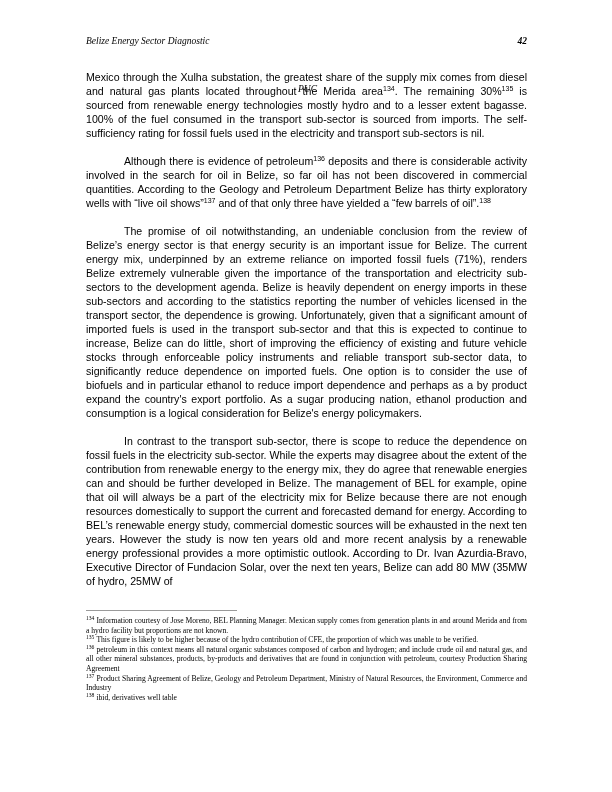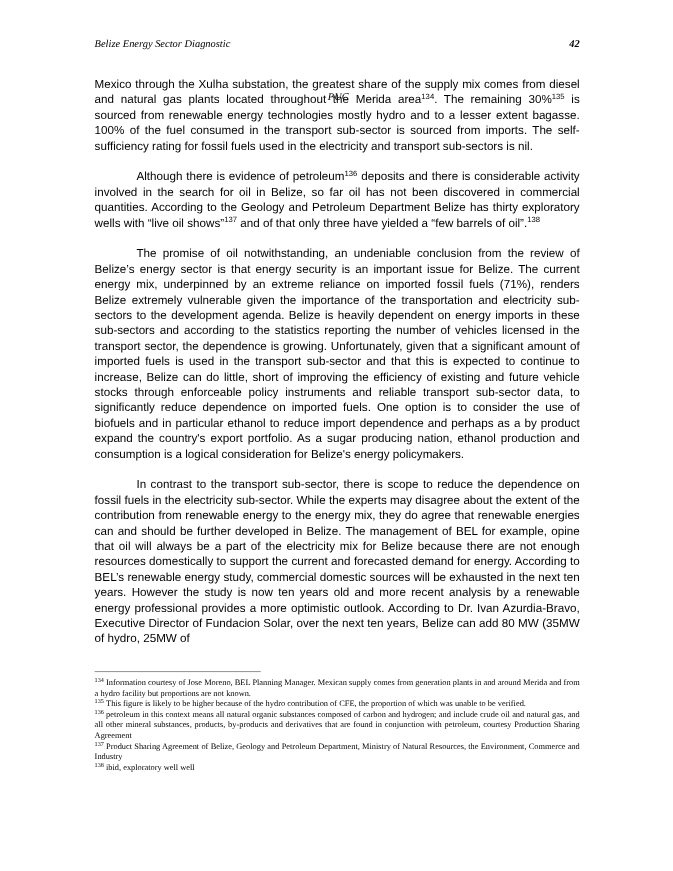--- a/index.html
+++ b/index.html
@@ -129,16 +129,16 @@
       <p class="para indent"><span>In contrast to the transport sub-sector, there is scope to reduce the dependence on fossil fuels in the electricity sub-sector. While the experts may disagree about the extent of the contribution from renewable energy to the energy mix, they do agree that renewable energies can and should be further developed in Belize.   The management of BEL for example, opine that oil will always be a part of the electricity mix for Belize because there are not enough resources domestically to support the current and forecasted demand for energy.  According to BEL’s renewable energy study, commercial domestic sources will be exhausted in the next ten years. However the study is now ten years old and more recent analysis by a renewable energy professional provides a more optimistic outlook. According to Dr. Ivan Azurdia-Bravo, Executive Director of Fundacion Solar, over the next ten years, Belize can add 80 MW (35MW of hydro, 25MW of</span></p>
     </div>
 
   <div class="footnote-rule"></div>
 
   <div class="footnotes" id="footnotes">
       <p class="fn"><sup>134</sup><span>Information courtesy of Jose Moreno, BEL Planning Manager. Mexican supply comes from generation plants in and around Merida and from a hydro facility but proportions are not known.</span></p>
       <p class="fn"><sup>135</sup><span>This figure is likely to be higher because of the hydro contribution of CFE, the proportion of which was unable to be verified.</span></p>
       <p class="fn"><sup>136</sup><span>petroleum in this context means all natural organic substances composed of carbon and hydrogen; and include crude oil and natural gas, and all other mineral substances, products, by-products and derivatives that are found in conjunction with petroleum, courtesy Production Sharing Agreement</span></p>
       <p class="fn"><sup>137</sup><span>Product Sharing Agreement of Belize, Geology and Petroleum Department, Ministry of Natural Resources, the Environment, Commerce and Industry</span></p>
-      <p class="fn"><sup>138</sup><span>ibid, exploratory well well</span></p>
+      <p class="fn"><sup>138</sup><span>ibid, derivatives well table</span></p>
     </div>
 
 </div>
 
 </body></html>

